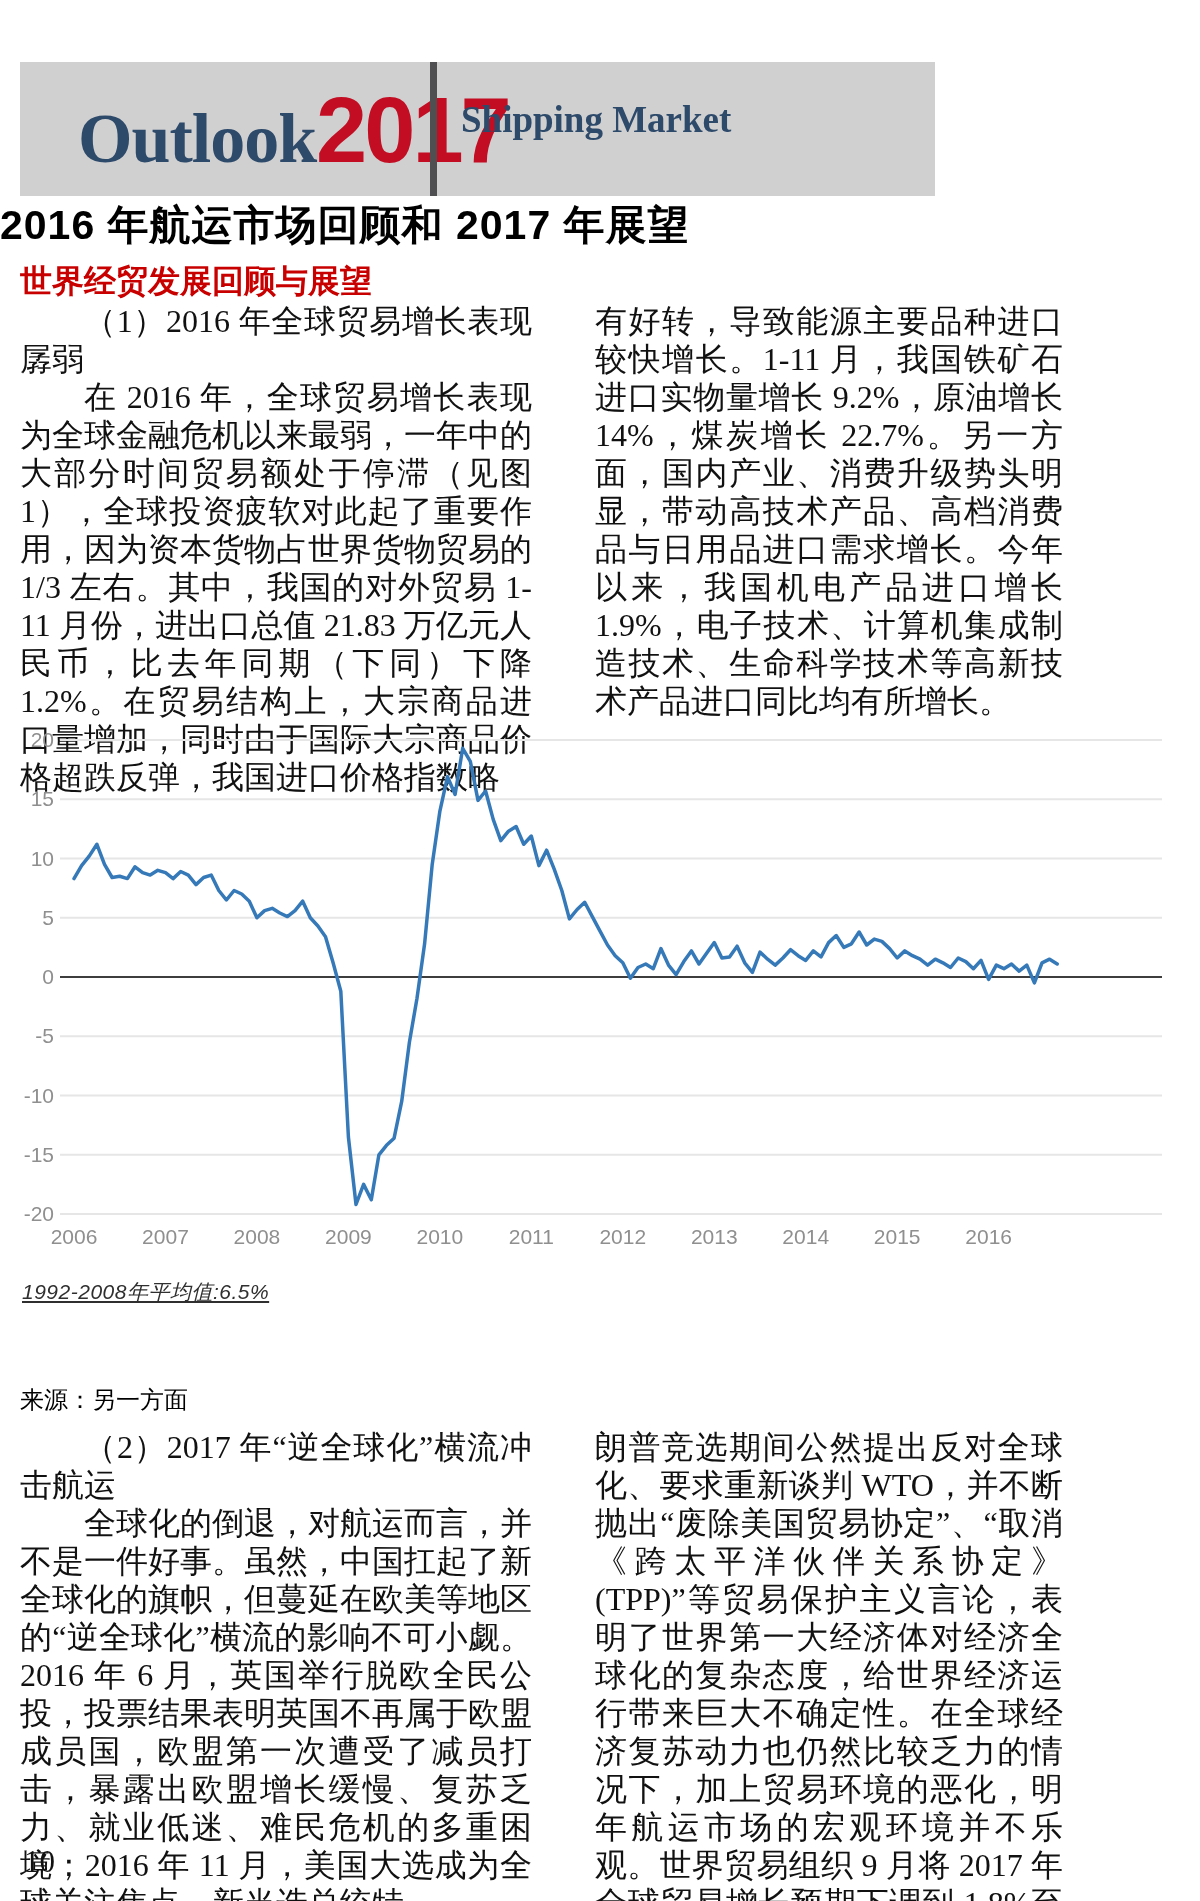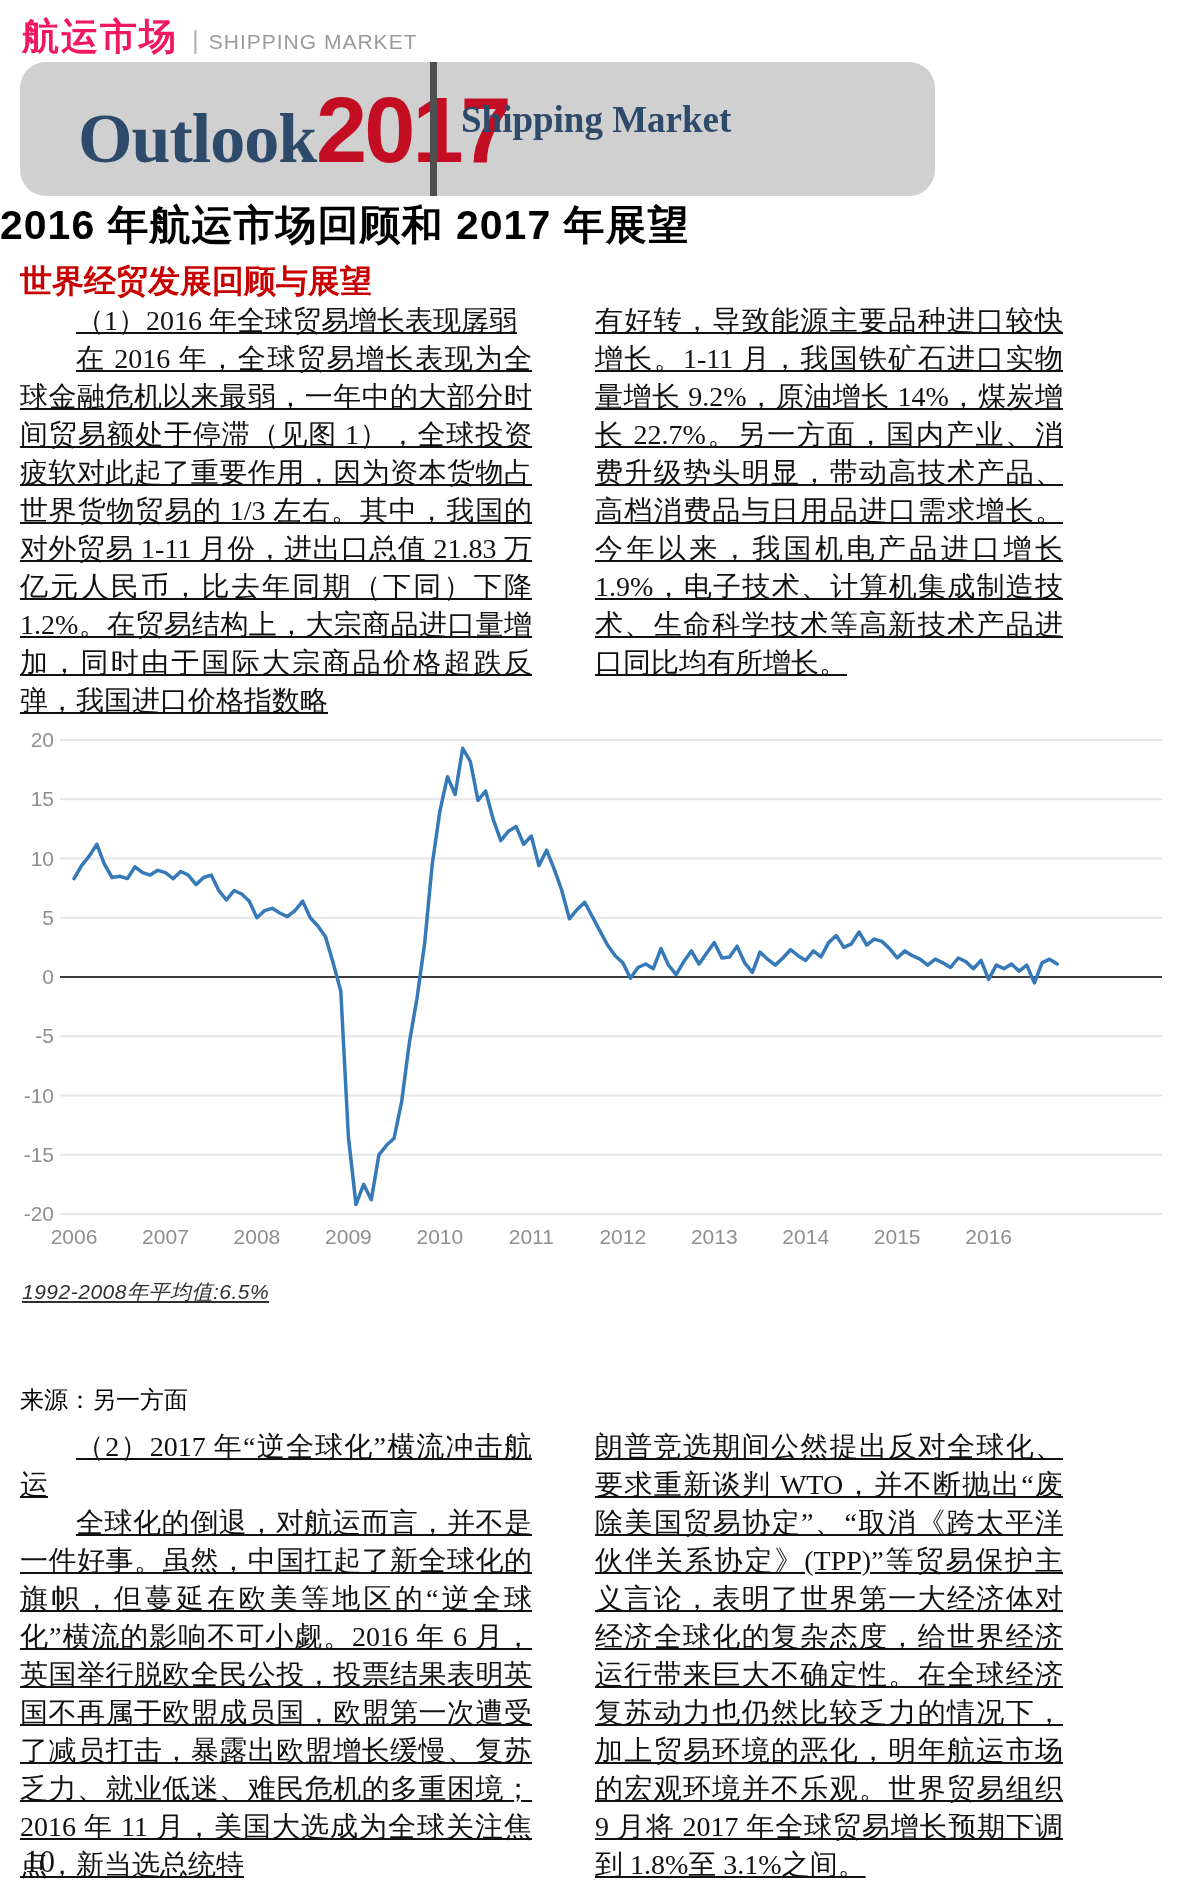--- a/index.html
+++ b/index.html
@@ -7,42 +7,42 @@
         font-family:"Liberation Serif","DejaVu Serif",serif;color:#111;}
 
   
   .cat-header{position:absolute;left:22px;top:12px;display:flex;align-items:baseline;}
   .cat-zh{font-family:"Liberation Sans","DejaVu Sans",sans-serif;font-weight:bold;
           font-size:37px;color:#f0185f;letter-spacing:2px;}
   .cat-sep{font-family:"Liberation Sans",sans-serif;color:#b4b4b4;font-size:26px;margin:0 10px 0 14px;}
   .cat-en{font-family:"Liberation Sans","DejaVu Sans",sans-serif;font-size:21px;color:#9b9b9b;letter-spacing:1px;}
 
   
-  .banner{position:absolute;left:20px;top:62px;width:915px;height:134px;background:#d0d0d0;display:flex;border-radius:26px;}
+  .banner{position:absolute;left:20px;top:62px;width:915px;height:134px;background:#d0d0d0;display:flex;}
   .banner-left{width:352px;display:flex;align-items:baseline;padding-left:58px;padding-top:28px;box-sizing:content-box;}
   .banner-outlook{font-family:"Liberation Serif","DejaVu Serif",serif;font-weight:bold;
                   font-size:70px;color:#2e4a6b;letter-spacing:-1px;line-height:1;}
   .banner-year{font-family:"Liberation Sans","DejaVu Sans",sans-serif;font-weight:bold;
                font-size:92px;color:#c30d23;letter-spacing:-3px;line-height:0.88;}
   .banner-divider{width:7px;background:#4f4f51;height:100%;}
   .banner-right{font-family:"Liberation Serif","DejaVu Serif",serif;font-weight:bold;
                 font-size:37px;color:#2e4a6b;padding:36px 0 0 24px;}
 
   
   .article-title{position:absolute;left:0;top:198px;width:1180px;text-align:left;
                  font-family:"Liberation Sans","DejaVu Sans",sans-serif;font-weight:600;
                  font-size:41px;color:#000;letter-spacing:1px;}
 
   
   .section-heading{position:absolute;left:20px;top:260px;
                    font-family:"Liberation Sans","DejaVu Sans",sans-serif;font-weight:bold;
                    font-size:32px;color:#c80000;}
 
   
-  .col{position:absolute;font-size:28px;line-height:38px;text-align:justify;text-decoration:underline;}
+  .col{position:absolute;font-size:32px;line-height:38px;text-align:justify;}
   .col p{margin:0;}
   .col p.indent{text-indent:2em;}
   .col p.subhead{text-indent:2em;}
   .col-s1-left{left:20px;top:302px;width:512px;}
   .col-s1-right{left:595px;top:302px;width:468px;}
   .col-s2-left{left:20px;top:1428px;width:512px;}
   .col-s2-right{left:595px;top:1428px;width:468px;}
 
   
   .chart-wrap{position:absolute;left:10px;top:698px;width:1175px;height:560px;}
@@ -52,25 +52,20 @@
   .fig-caption{position:absolute;left:0;top:1338px;width:1184px;text-align:center;font-size:25px;color:#000;}
   .fig-source{position:absolute;left:20px;top:1384px;font-size:24px;color:#000;}
 
   .page-number{position:absolute;left:24px;top:1844px;font-size:31px;color:#111;}
 </style>
 </head>
 <body>
 
 <div class="page">
 
-  <div class="cat-header">
-    <span class="cat-zh">航运市场</span>
-    <span class="cat-sep">|</span>
-    <span class="cat-en">SHIPPING MARKET</span>
-  </div>
 
   <div class="banner">
     <div class="banner-left">
       <span class="banner-outlook">Outlook</span>
       <span class="banner-year">2017</span>
     </div>
     <div class="banner-divider"></div>
     <span class="banner-right">Shipping Market</span>
   </div>
 

